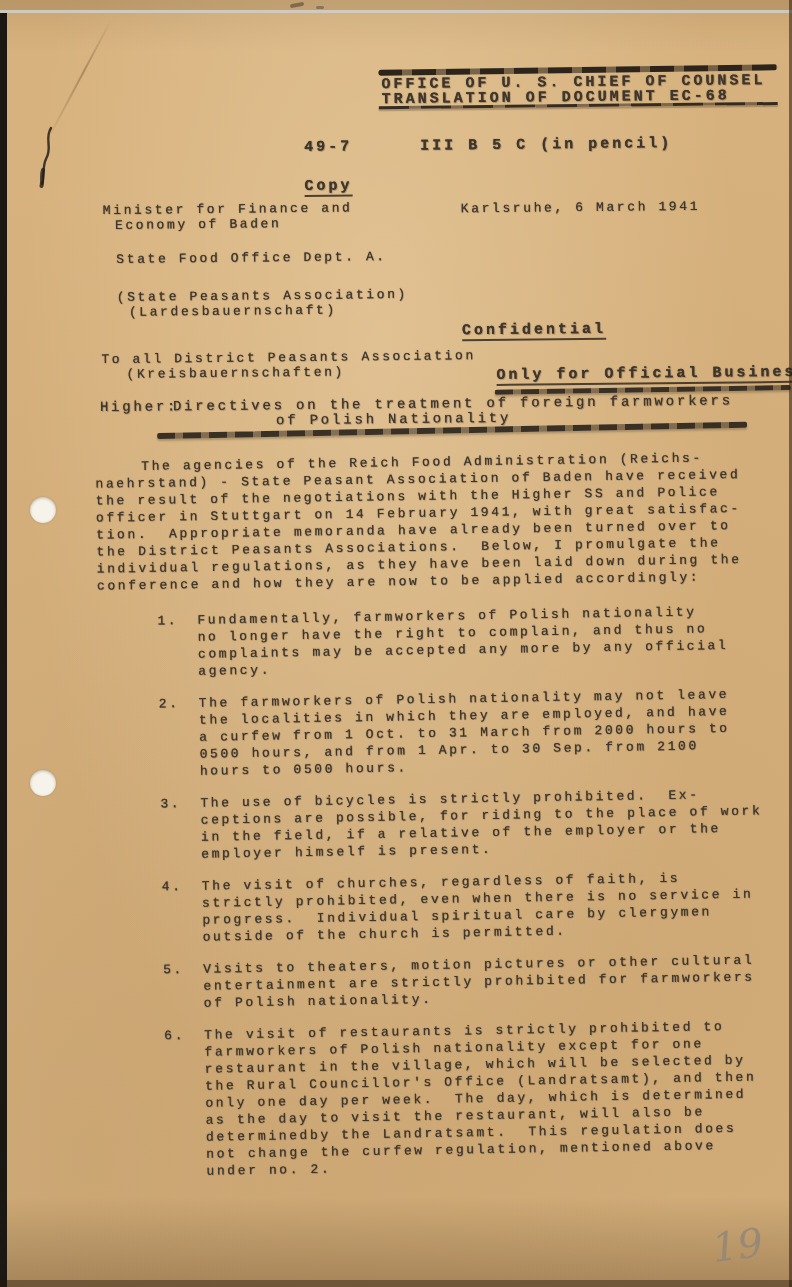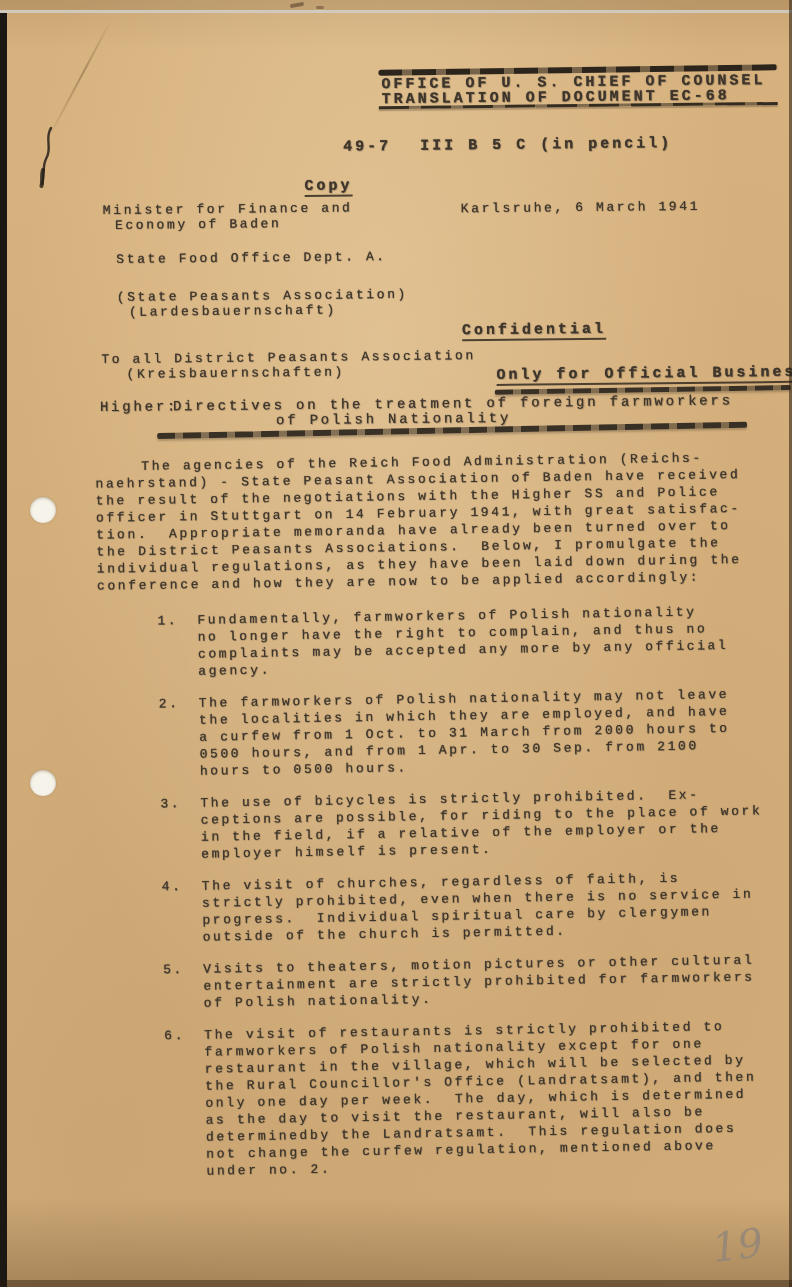--- a/index.html
+++ b/index.html
@@ -77,21 +77,21 @@
   <div class="speck1"></div>
   <div class="speck2"></div>
 
   <div class="tilt">
 
     <div class="stamp-bar"></div>
     <div class="hd" style="left:386px;top:77px;">OFFICE OF U. S. CHIEF OF COUNSEL</div>
     <div class="hd" style="left:386px;top:92px;">TRANSLATION OF DOCUMENT EC-68</div>
     <div class="stamp-rule"></div>
 
-    <div class="hd" style="left:308px;top:139px;margin-left:39px;">49-7</div>
+    <div class="hd" style="left:308px;top:139px;">49-7</div>
     <div class="hd" style="left:424px;top:139px;">III B 5 C (in pencil)</div>
     <div class="hd ul" style="left:308px;top:166px;margin-top:12px;">Copy</div>
 
     <div class="bd" style="left:106px;top:200px;">Minister for Finance and</div>
     <div class="bd" style="left:118px;top:215px;">Economy of Baden</div>
     <div class="bd" style="left:464px;top:202px;">Karlsruhe, 6 March 1941</div>
     <div class="bd" style="left:119px;top:249px;">State Food Office Dept. A.</div>
     <div class="bd" style="left:119px;top:287px;">(State Peasants Association)</div>
     <div class="bd" style="left:131px;top:302px;">(Lardesbauernschaft)</div>
 

